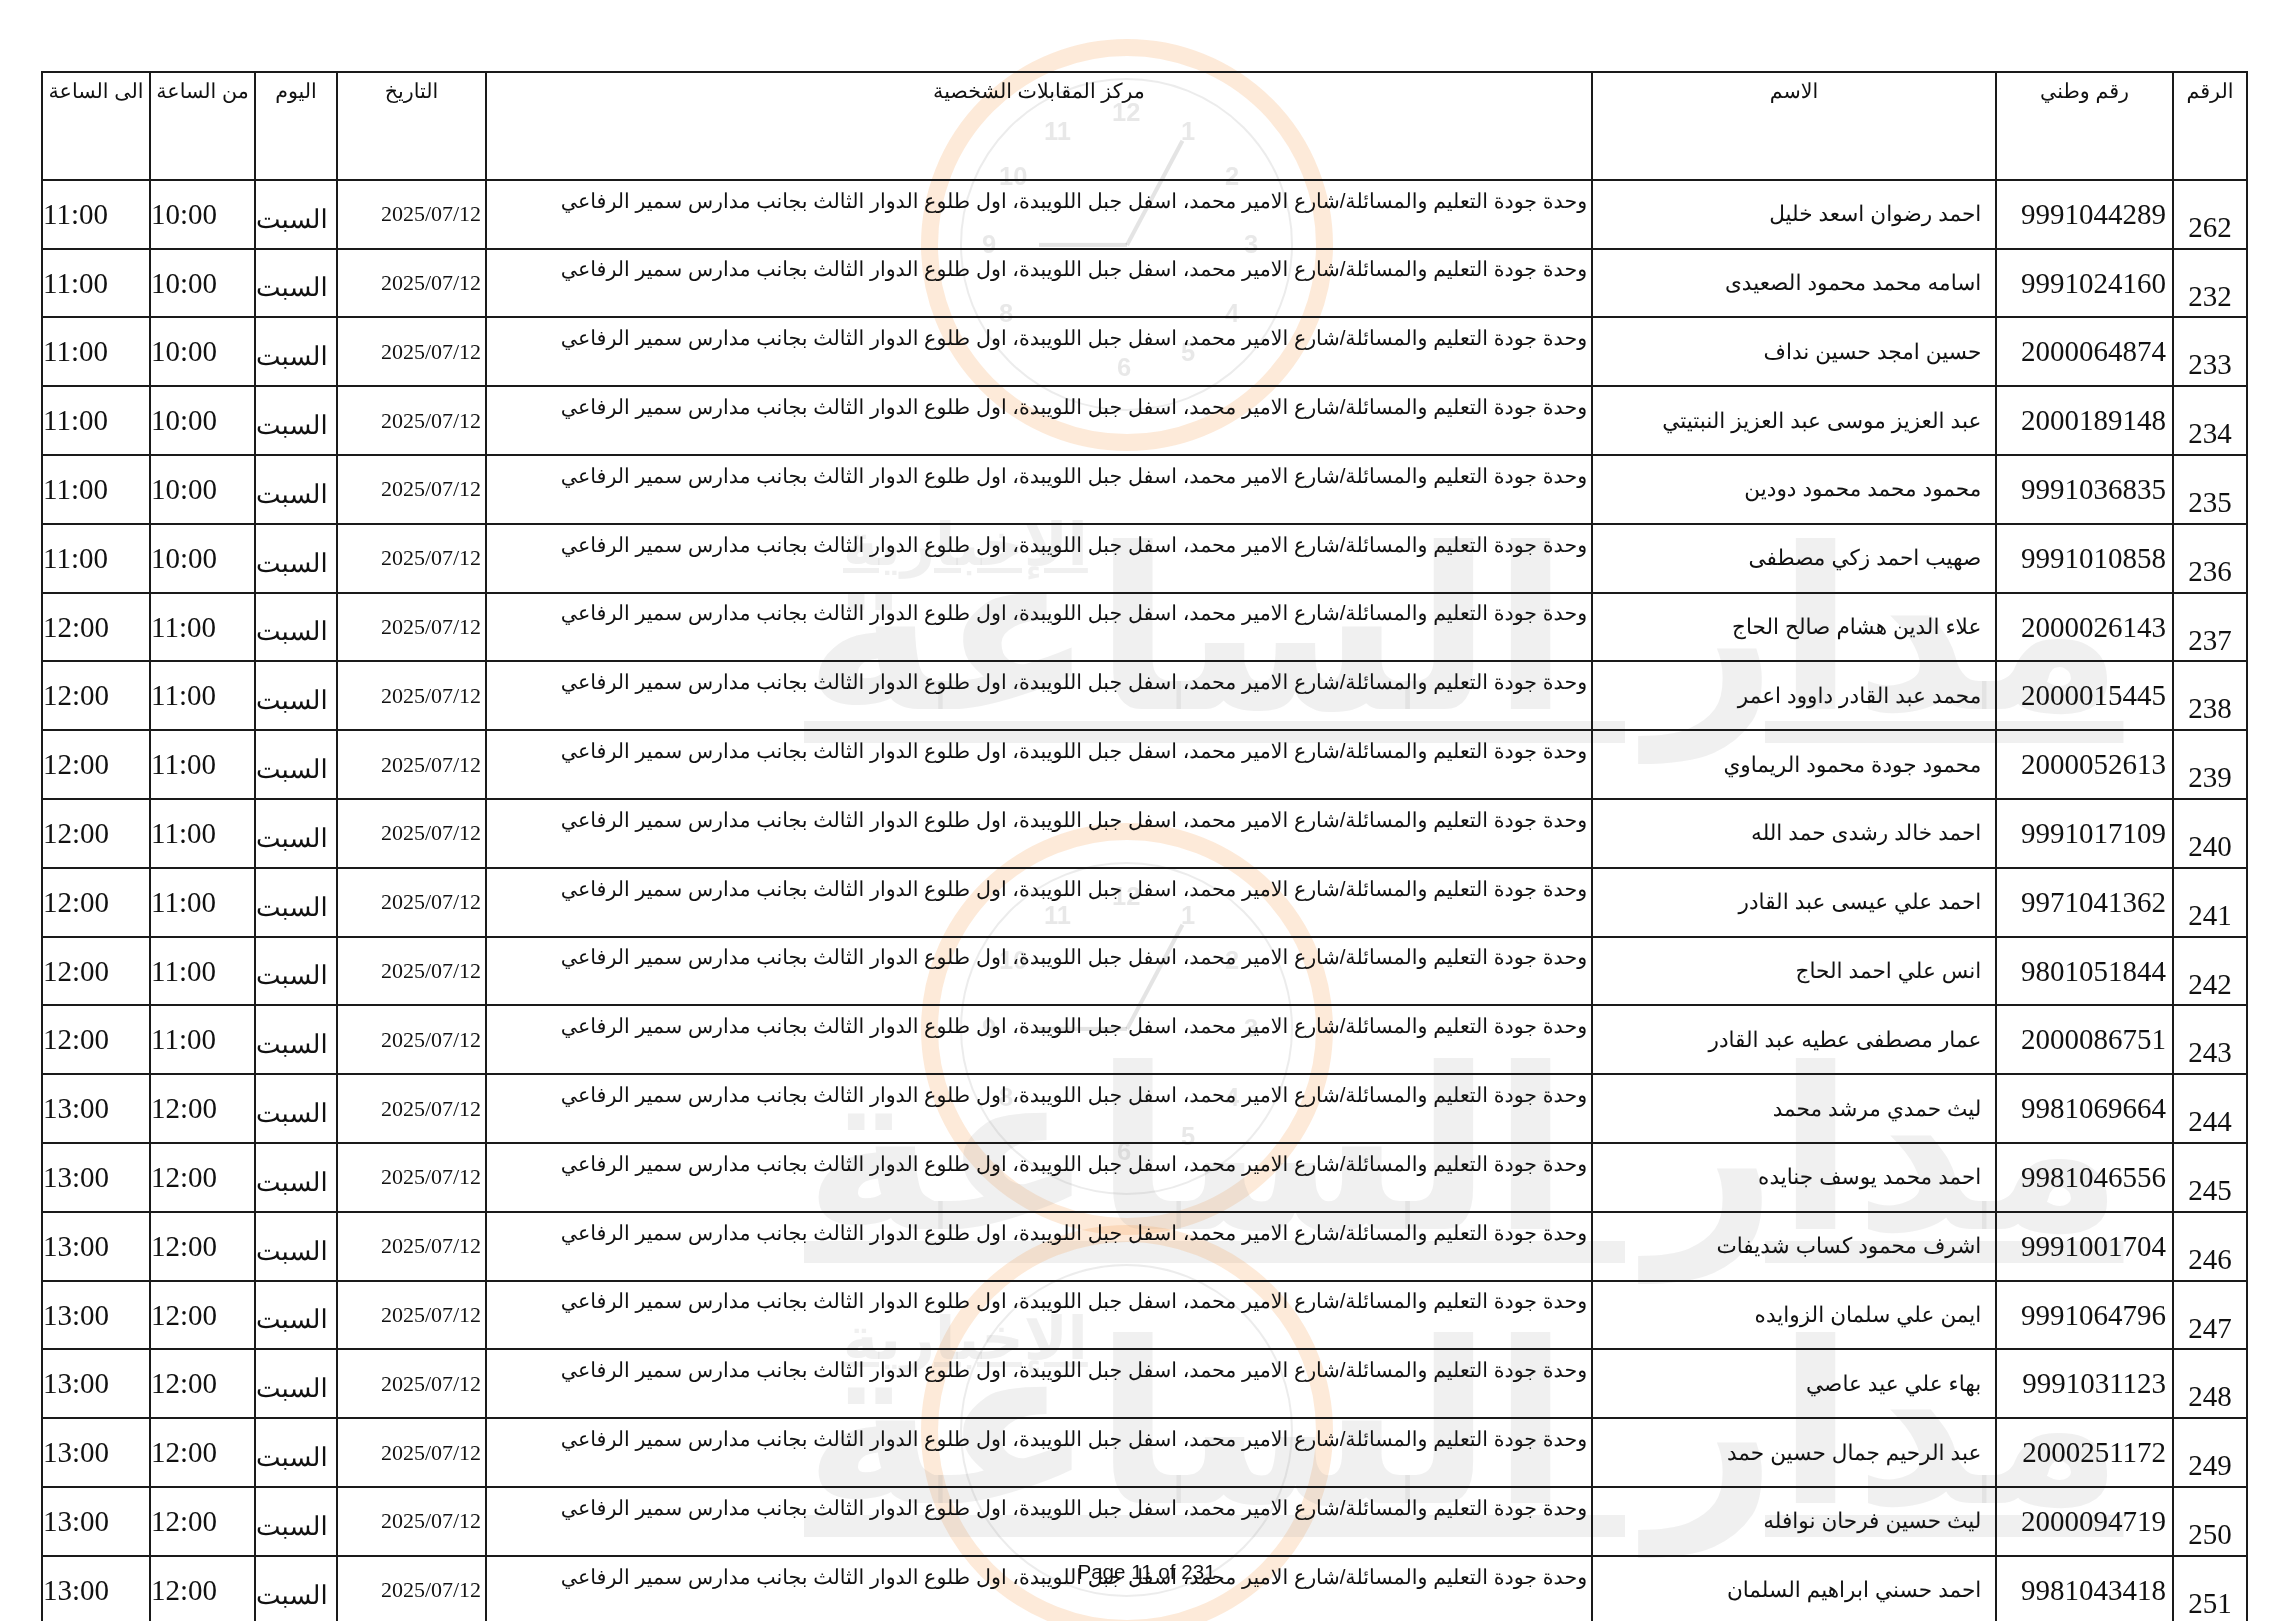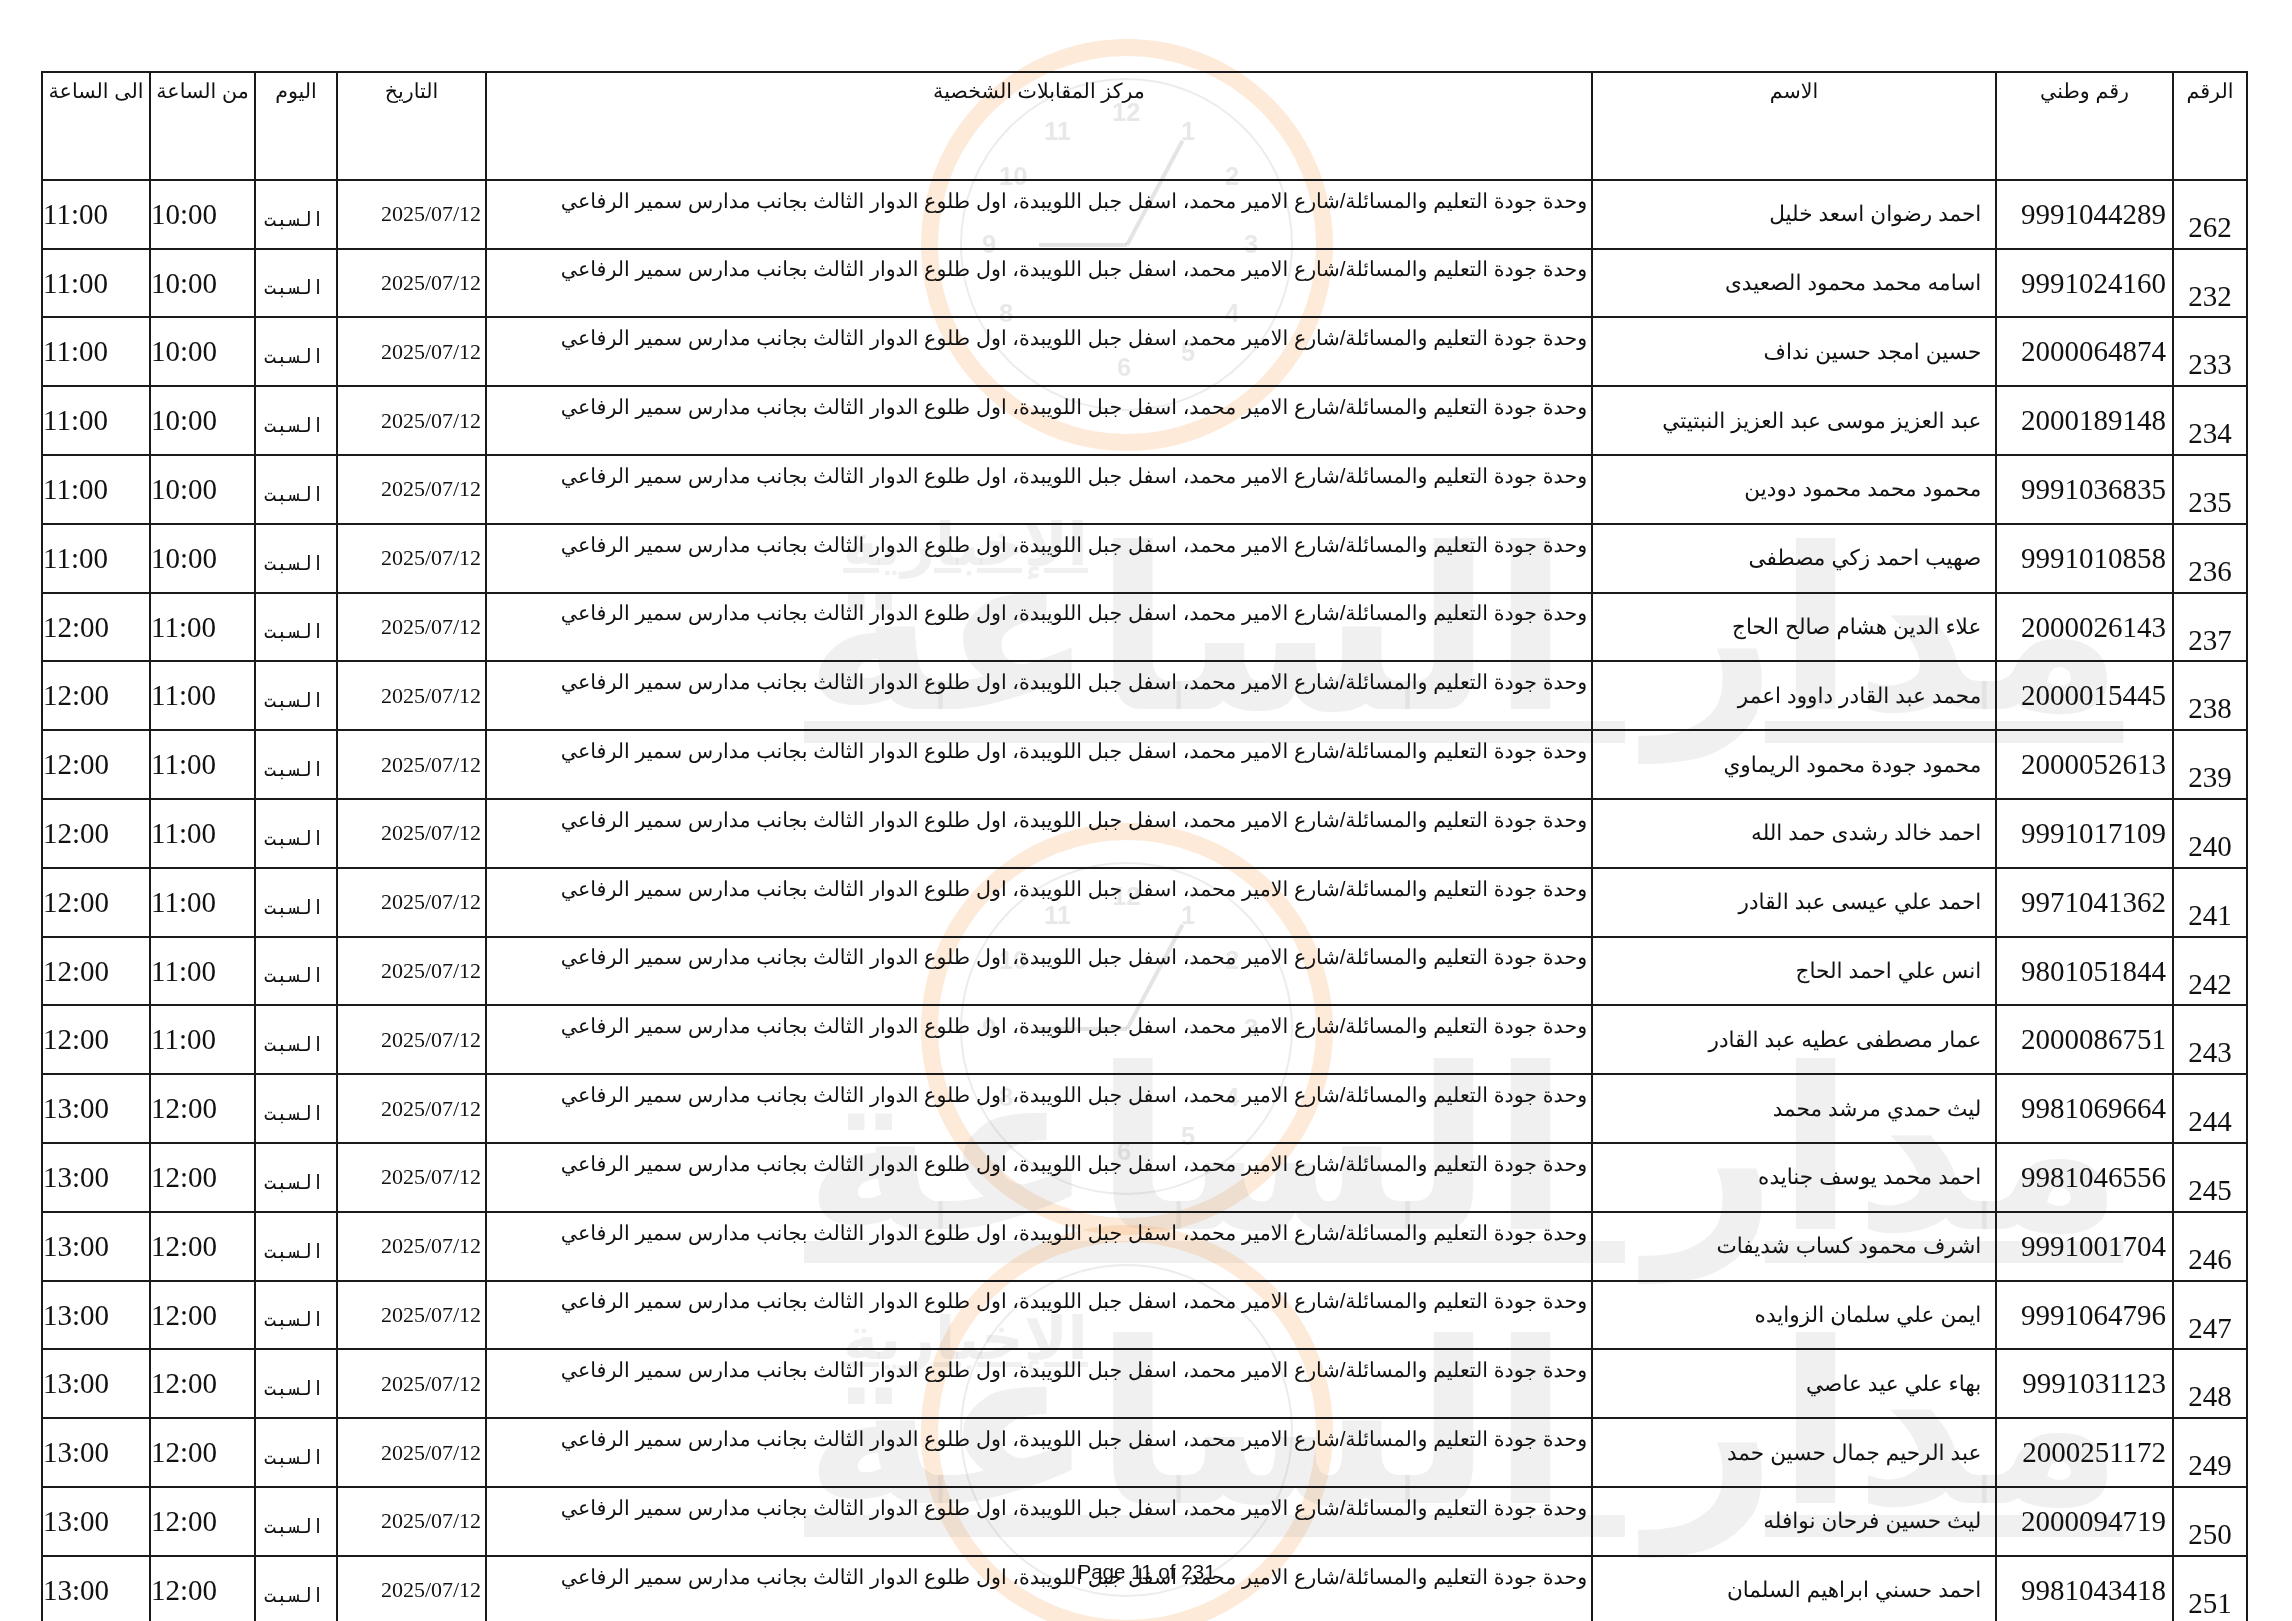--- a/index.html
+++ b/index.html
@@ -12,21 +12,21 @@
   .wm-text-big { position: absolute; font-family: "DejaVu Sans", sans-serif; font-weight: bold; color: rgba(160,160,160,0.16); white-space: nowrap; direction: rtl; text-decoration: underline; }
   table.main { position: absolute; left: 41px; top: 71px; border-collapse: collapse; table-layout: fixed; direction: rtl; z-index: 1; background: transparent; }
   table.main td, table.main th { border: 2.9px solid #1a1a1a; padding: 0; overflow: hidden; white-space: nowrap; }
   table.main th { height: 100px; vertical-align: top; text-align: center; font-family: "Liberation Sans", sans-serif; font-weight: normal; font-size: 20.6px; padding: 5.9px 3.9px 0 3.9px; }
   table.main td { height: 57px; }
   .c-num { font-size: 29px; text-align: center; vertical-align: bottom; padding-bottom: 3.9px !important; }
   .c-id { font-size: 29px; text-align: right; vertical-align: middle; padding-right: 5.9px !important; }
   .c-name { font-family: "Liberation Sans", sans-serif; font-size: 21.6px; text-align: right; vertical-align: middle; padding-right: 13.7px !important; }
   .c-center { font-family: "Liberation Sans", sans-serif; font-size: 20.6px; text-align: right; vertical-align: top; padding: 7.8px 3.9px 0 0 !important; }
   .c-date { font-size: 22px; text-align: right; vertical-align: middle; padding-right: 3.9px !important; }
-  .c-day { font-family: Liberation Mono, monospace; font-size: 20px; text-align: center; vertical-align: middle; padding-right: 3.9px !important; padding-top: 9.8px !important; }
+  .c-day { font-family: Liberation Sans, sans-serif; font-size: 26px; text-align: left; vertical-align: middle; padding-right: 3.9px !important; padding-top: 9.8px !important; }
   .c-time { font-size: 29px; text-align: left; vertical-align: middle; padding-right: 5.9px !important; direction: ltr; }
   .footer { position: absolute; top: 1560px; left: 0; width: 2293px; text-align: center; font-family: "Liberation Sans", sans-serif; font-size: 20.6px; color: #111; z-index: 1; }
 </style>
 </head>
 <body>
 
 <div class="watermark" style="left:921px; top:39px; width:412px; height:412px;">
   <div class="wm-ring" style="left:0; top:0; width:412px; height:412px;"></div>
   <div class="wm-face" style="left:39px; top:39px; width:333px; height:333px;"></div>
   <span class="wm-num" style="left:191px; top:59px;">12</span>

